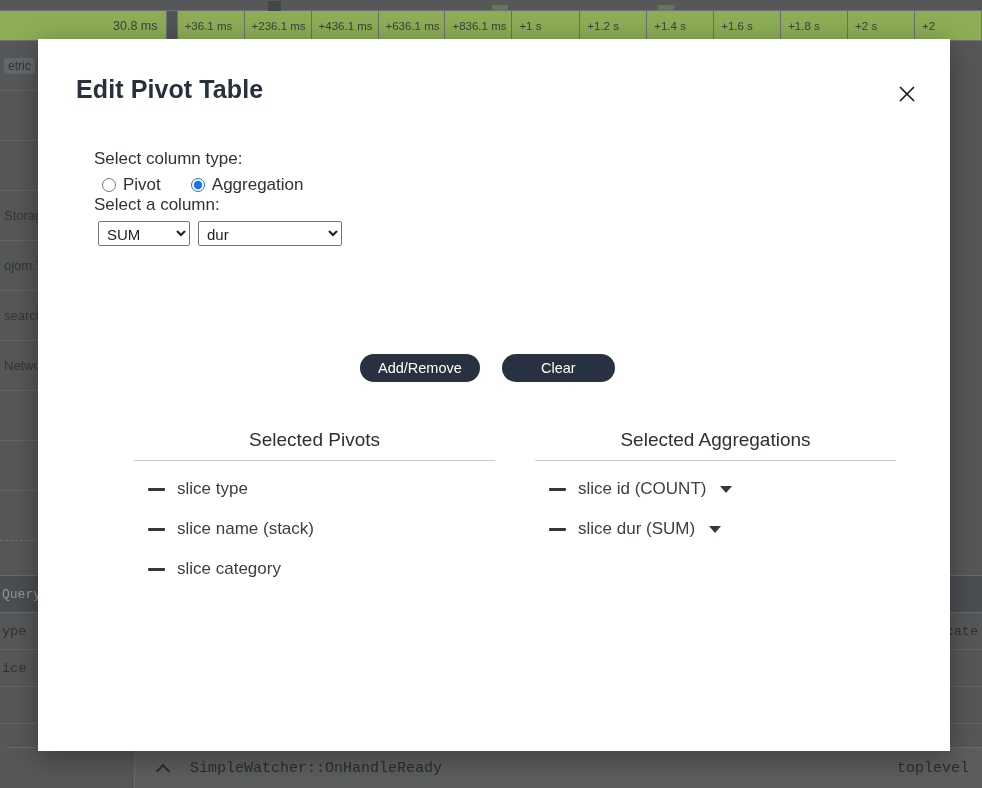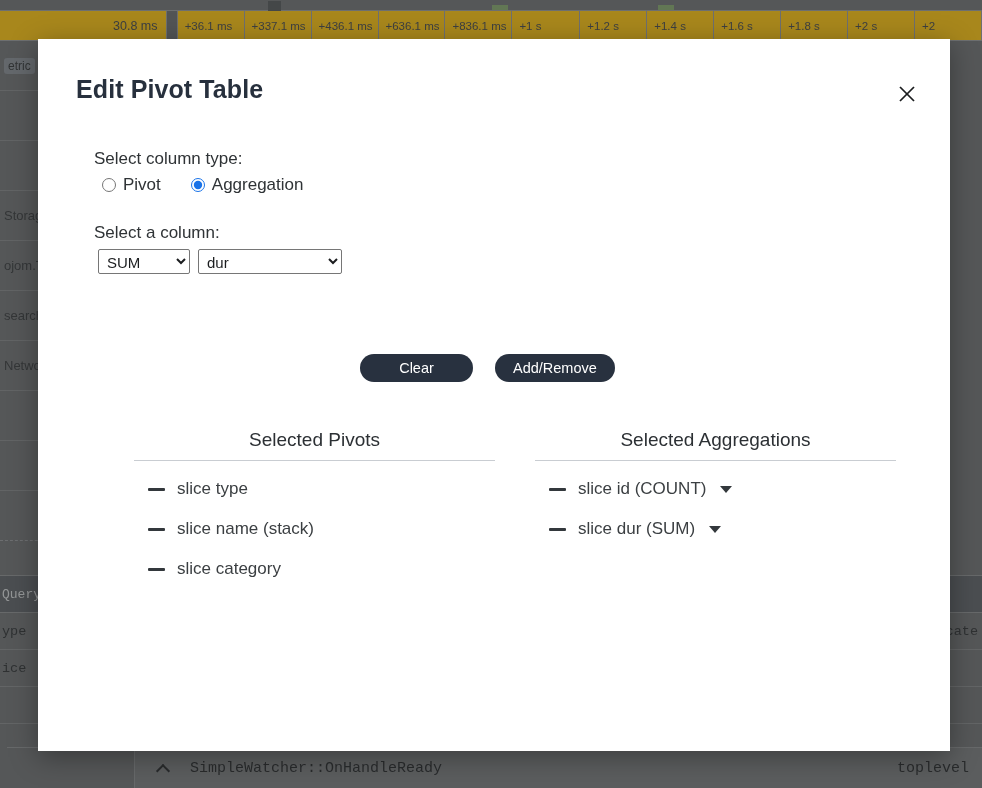--- a/index.html
+++ b/index.html
@@ -29,21 +29,21 @@
 
   
   .ruler {
     position: absolute;
     left: 0; top: 10px;
     width: 982px; height: 31px;
     border-top: 1px solid #8b8d8f;
     border-bottom: 1px solid #8b8d8f;
     display: flex;
     align-items: center;
-    background: #eab308;
+    background: #bef264;
   }
   .ruler-pre {
     width: 180px;
     height: 100%;
     display: flex;
     align-items: center;
     justify-content: flex-end;
     padding-right: 8px;
     font-size: 12.5px;
     color: #3e4042;
@@ -256,21 +256,20 @@
   .field-label {
     font-size: 17px;
     color: #2f3336;
     margin: 0 0 6px 0;
   }
 
   .radio-row {
     display: flex;
     align-items: center;
     gap: 30px;
-    margin-bottom: 28px;
     padding-left: 8px;
   }
   .radio-item {
     display: flex;
     align-items: center;
     gap: 7px;
     font-size: 17px;
     color: #2f3336;
     cursor: pointer;
   }
@@ -381,21 +380,21 @@
 <body>
 
 <div id="screen">
 
   <div id="backdrop">
 
     <div class="ruler">
       <div class="ruler-pre">30.8 ms</div>
       <div class="ruler-gap"></div>
       <div class="tick w72">+36.1 ms</div>
-      <div class="tick w72">+337.1 ms</div>
+      <div class="tick w72">+236.1 ms</div>
       <div class="tick w72">+436.1 ms</div>
       <div class="tick w72">+636.1 ms</div>
       <div class="tick w72">+836.1 ms</div>
       <div class="tick w73">+1 s</div>
       <div class="tick w72">+1.2 s</div>
       <div class="tick w72">+1.4 s</div>
       <div class="tick w72">+1.6 s</div>
       <div class="tick w72">+1.8 s</div>
       <div class="tick w72">+2 s</div>
       <div class="tick w72">+2</div>
@@ -494,22 +493,22 @@
       </div>
 
       <div class="field-label">Select a column:</div>
 
       <div class="select-row">
         <select class="sel-agg"><option value="SUM">SUM</option><option value="COUNT">COUNT</option><option value="MIN">MIN</option><option value="MAX">MAX</option><option value="AVG">AVG</option></select>
         <select class="sel-col"><option value="dur">dur</option><option value="id">id</option><option value="ts">ts</option><option value="name">name</option><option value="type">type</option><option value="category">category</option></select>
       </div>
 
       <div class="btn-row-top">
+        <button class="pill">Add/Remove</button>
         <button class="pill">Clear</button>
-        <button class="pill">Add/Remove</button>
       </div>
 
       <div class="cols">
 
         <div class="col">
           <div class="col-title">Selected Pivots</div>
           <ul class="col-list">
             <li>
               <span class="dash"></span>
               <span>slice type</span>

